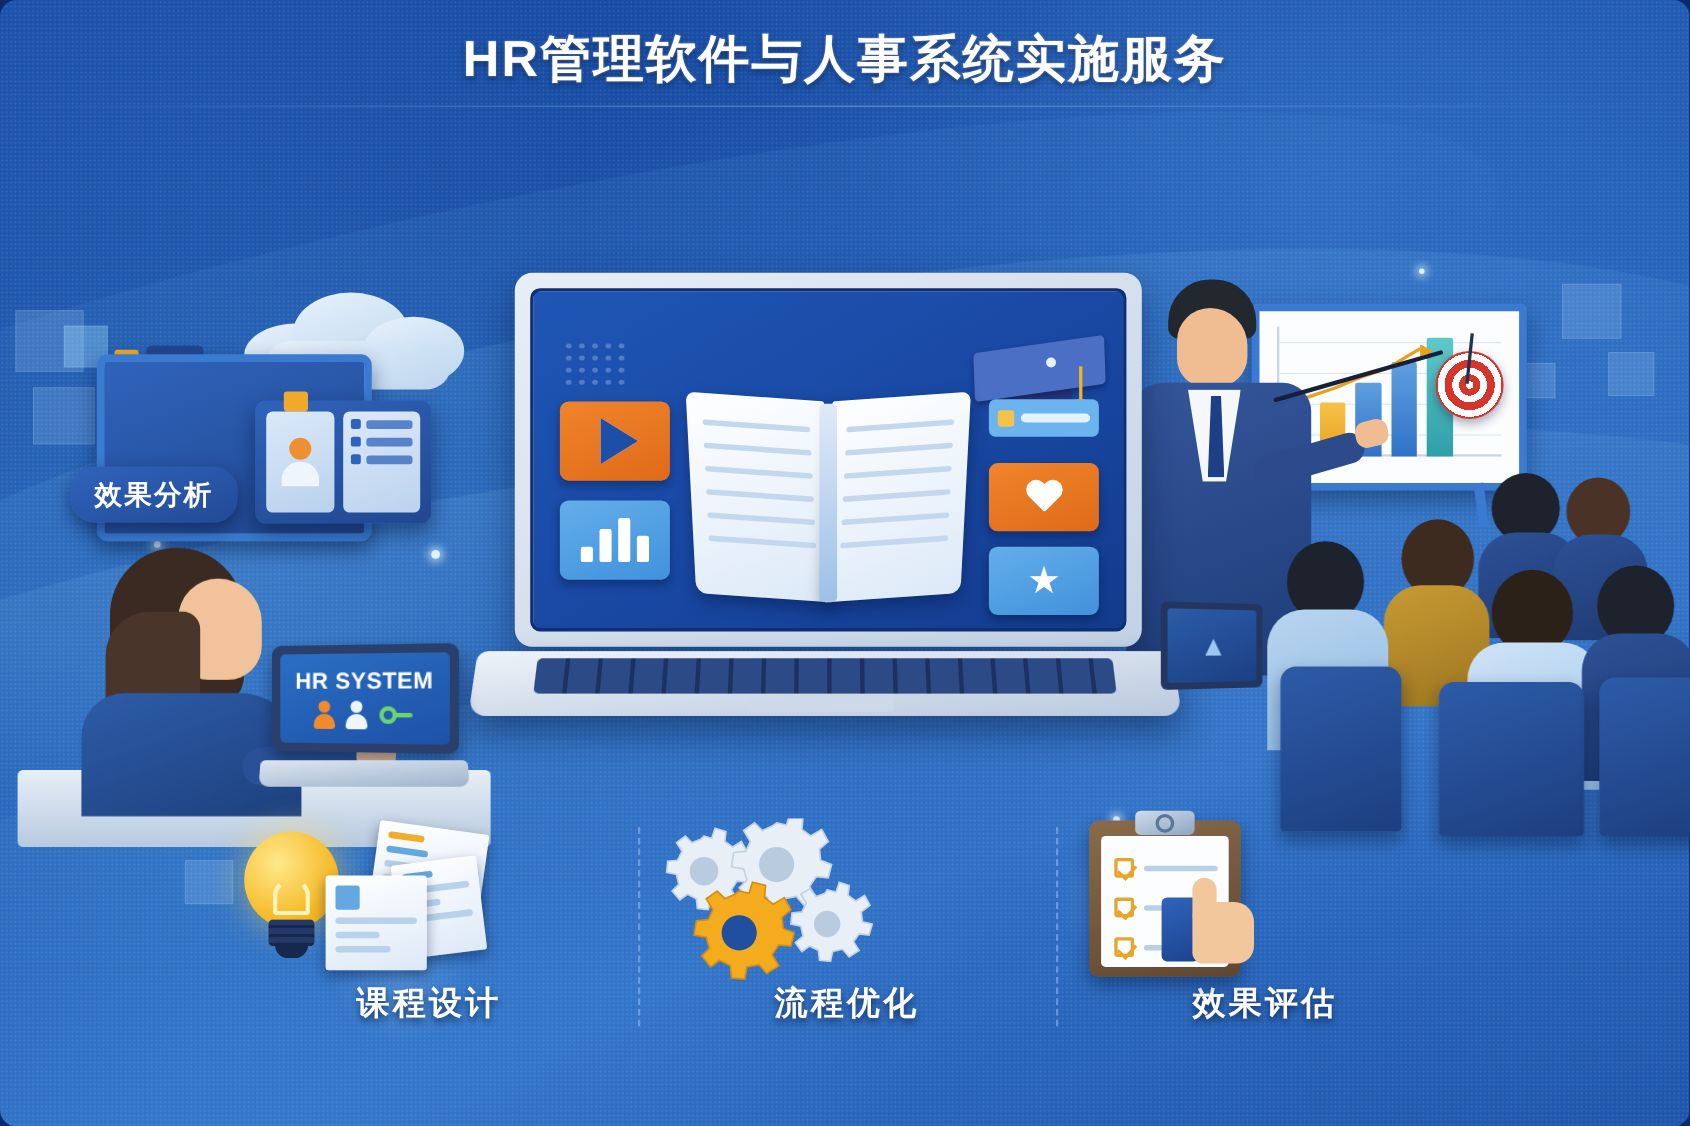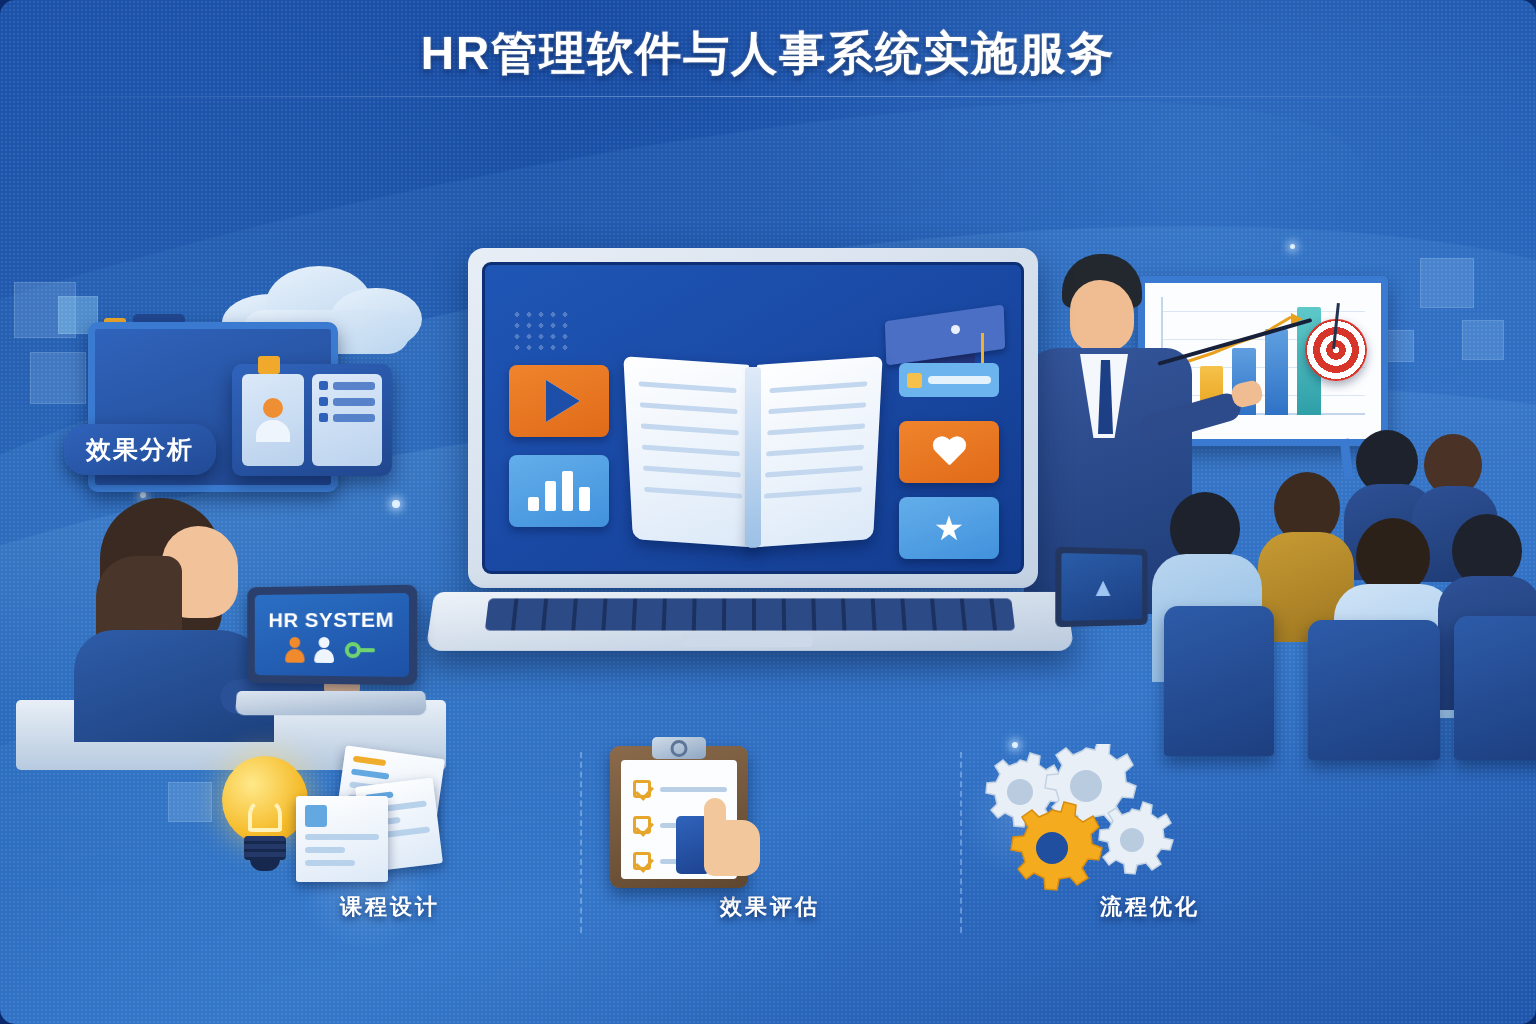--- a/index.html
+++ b/index.html
@@ -233,21 +233,21 @@
     background:#22365f;border-radius:6px;padding:6px;transform:perspective(400px) rotateY(16deg);}
   .tablet .tscr{width:100%;height:100%;background:linear-gradient(160deg,#2a5ca8,#1b3f82);border-radius:3px;
     display:flex;align-items:center;justify-content:center;color:#9dc6f2;font-size:26px;}
   
   .features{position:absolute;left:200px;top:742px;width:1140px;height:225px;z-index:26;
     display:flex;}
   .feat{flex:1;position:relative;display:flex;flex-direction:column;align-items:center;}
   .feat + .feat:before{content:"";position:absolute;left:0;top:10px;bottom:34px;
     border-left:2px dashed rgba(185,220,255,.40);}
   .feat .art{height:150px;width:100%;position:relative;}
-  .feat .flabel{font-size:22px;font-weight:800;color:#fff;letter-spacing:3px;
+  .feat .flabel{font-size:30px;font-weight:800;color:#fff;letter-spacing:3px;
     text-shadow:0 3px 7px rgba(0,16,52,.6);}
   .bulb{position:absolute;left:22px;top:14px;width:86px;height:112px;}
   .bulb .glass{position:absolute;left:0;top:0;width:86px;height:88px;border-radius:50%;
     background:radial-gradient(circle at 35% 32%,#ffe98a,#f5bb2a 62%,#e8a318);
     box-shadow:0 0 26px 6px rgba(255,214,90,.35);}
   .bulb .fil{position:absolute;left:26px;top:42px;width:34px;height:34px;
     border:4px solid #fff3bb;border-radius:18px 18px 4px 4px;border-top-color:transparent;}
   .bulb .cap2{position:absolute;left:22px;top:80px;width:42px;height:24px;background:#1f3560;border-radius:4px;
     background-image:repeating-linear-gradient(180deg,#24396a 0 5px,#16284d 5px 8px);}
   .bulb .tip{position:absolute;left:28px;top:101px;width:30px;height:14px;background:#16284d;border-radius:0 0 12px 12px;}
@@ -561,20 +561,40 @@
               <div class="dl" style="width:68%;"></div>
           </div>
         </div>
       </div>
       <div class="flabel">课程设计</div>
     </div>
 
 
     <div class="feat">
       <div class="art">
+        <svg viewBox="0 0 200 150" width="200" height="150" style="position:absolute;left:14px;top:2px;">
+          <g fill="#e9eff7" stroke="#c2d2e3" stroke-width="1.5">
+            <path transform="translate(46,48)" d="M0,-32 L7,-30 10,-39 20,-36 19,-27 26,-22 34,-27 39,-18 32,-12 33,-3 42,0 39,10 30,9 25,17 30,25 21,31 15,24 6,26 4,35 -6,34 -7,25 -15,21 -22,26 -29,18 -23,12 -25,3 -34,1 -33,-9 -24,-10 -20,-18 -25,-26 -17,-32 -11,-26 -3,-29 Z"></path>
+            <circle cx="46" cy="48" r="13" fill="#b9cbdf" stroke="none"></circle>
+            <path transform="translate(112,42)" d="M0,-38 L9,-36 12,-46 24,-43 23,-32 31,-26 41,-32 47,-21 39,-14 40,-4 50,0 47,12 36,11 30,20 36,30 25,37 18,29 7,31 5,42 -7,41 -8,30 -18,25 -26,31 -34,21 -27,14 -30,4 -41,2 -39,-11 -28,-12 -24,-21 -30,-31 -20,-38 -13,-31 -4,-35 Z"></path>
+            <circle cx="112" cy="42" r="16" fill="#b9cbdf" stroke="none"></circle>
+            <path transform="translate(158,96)" d="M0,-31 L8,-29 11,-38 20,-35 19,-26 26,-21 34,-26 39,-17 31,-11 32,-2 41,0 38,10 29,9 24,16 29,24 20,30 14,23 5,25 3,34 -7,33 -8,24 -16,20 -23,25 -29,17 -22,11 -24,2 -33,0 -32,-10 -23,-11 -19,-19 -24,-27 -16,-32 -10,-25 -2,-28 Z"></path>
+            <circle cx="158" cy="96" r="12" fill="#b9cbdf" stroke="none"></circle>
+          </g>
+          <g fill="#f5ab1e" stroke="#d88d10" stroke-width="1.5">
+            <path transform="translate(78,104)" d="M0,-38 L9,-36 12,-46 24,-43 23,-32 31,-26 41,-32 47,-21 39,-14 40,-4 50,0 47,12 36,11 30,20 36,30 25,37 18,29 7,31 5,42 -7,41 -8,30 -18,25 -26,31 -34,21 -27,14 -30,4 -41,2 -39,-11 -28,-12 -24,-21 -30,-31 -20,-38 -13,-31 -4,-35 Z"></path>
+            <circle cx="78" cy="104" r="16" fill="#1f4f9e" stroke="none"></circle>
+          </g>
+        </svg>
+      </div>
+      <div class="flabel">流程优化</div>
+    </div>
+
+    <div class="feat">
+      <div class="art">
         <div class="clip2">
           <div class="bd2"></div>
             <div class="clp"></div>
           <div class="pp2">
             <div class="chkrow" style="top:20px;">
                 <span class="chkbox"></span>
                 <span class="chkline" style="background:#b9cfe6;"></span>
               </div>
             <div class="chkrow" style="top:56px;">
                 <span class="chkbox"></span>
@@ -588,34 +608,14 @@
           <div class="thumb">
             <span class="cuff"></span>
               <span class="up"></span>
               <span class="fist"></span>
           </div>
         </div>
       </div>
       <div class="flabel">效果评估</div>
     </div>
 
-    <div class="feat">
-      <div class="art">
-        <svg viewBox="0 0 200 150" width="200" height="150" style="position:absolute;left:14px;top:2px;">
-          <g fill="#e9eff7" stroke="#c2d2e3" stroke-width="1.5">
-            <path transform="translate(46,48)" d="M0,-32 L7,-30 10,-39 20,-36 19,-27 26,-22 34,-27 39,-18 32,-12 33,-3 42,0 39,10 30,9 25,17 30,25 21,31 15,24 6,26 4,35 -6,34 -7,25 -15,21 -22,26 -29,18 -23,12 -25,3 -34,1 -33,-9 -24,-10 -20,-18 -25,-26 -17,-32 -11,-26 -3,-29 Z"></path>
-            <circle cx="46" cy="48" r="13" fill="#b9cbdf" stroke="none"></circle>
-            <path transform="translate(112,42)" d="M0,-38 L9,-36 12,-46 24,-43 23,-32 31,-26 41,-32 47,-21 39,-14 40,-4 50,0 47,12 36,11 30,20 36,30 25,37 18,29 7,31 5,42 -7,41 -8,30 -18,25 -26,31 -34,21 -27,14 -30,4 -41,2 -39,-11 -28,-12 -24,-21 -30,-31 -20,-38 -13,-31 -4,-35 Z"></path>
-            <circle cx="112" cy="42" r="16" fill="#b9cbdf" stroke="none"></circle>
-            <path transform="translate(158,96)" d="M0,-31 L8,-29 11,-38 20,-35 19,-26 26,-21 34,-26 39,-17 31,-11 32,-2 41,0 38,10 29,9 24,16 29,24 20,30 14,23 5,25 3,34 -7,33 -8,24 -16,20 -23,25 -29,17 -22,11 -24,2 -33,0 -32,-10 -23,-11 -19,-19 -24,-27 -16,-32 -10,-25 -2,-28 Z"></path>
-            <circle cx="158" cy="96" r="12" fill="#b9cbdf" stroke="none"></circle>
-          </g>
-          <g fill="#f5ab1e" stroke="#d88d10" stroke-width="1.5">
-            <path transform="translate(78,104)" d="M0,-38 L9,-36 12,-46 24,-43 23,-32 31,-26 41,-32 47,-21 39,-14 40,-4 50,0 47,12 36,11 30,20 36,30 25,37 18,29 7,31 5,42 -7,41 -8,30 -18,25 -26,31 -34,21 -27,14 -30,4 -41,2 -39,-11 -28,-12 -24,-21 -30,-31 -20,-38 -13,-31 -4,-35 Z"></path>
-            <circle cx="78" cy="104" r="16" fill="#1f4f9e" stroke="none"></circle>
-          </g>
-        </svg>
-      </div>
-      <div class="flabel">流程优化</div>
-    </div>
-
   </div>
 </div>
 
 </body></html>

